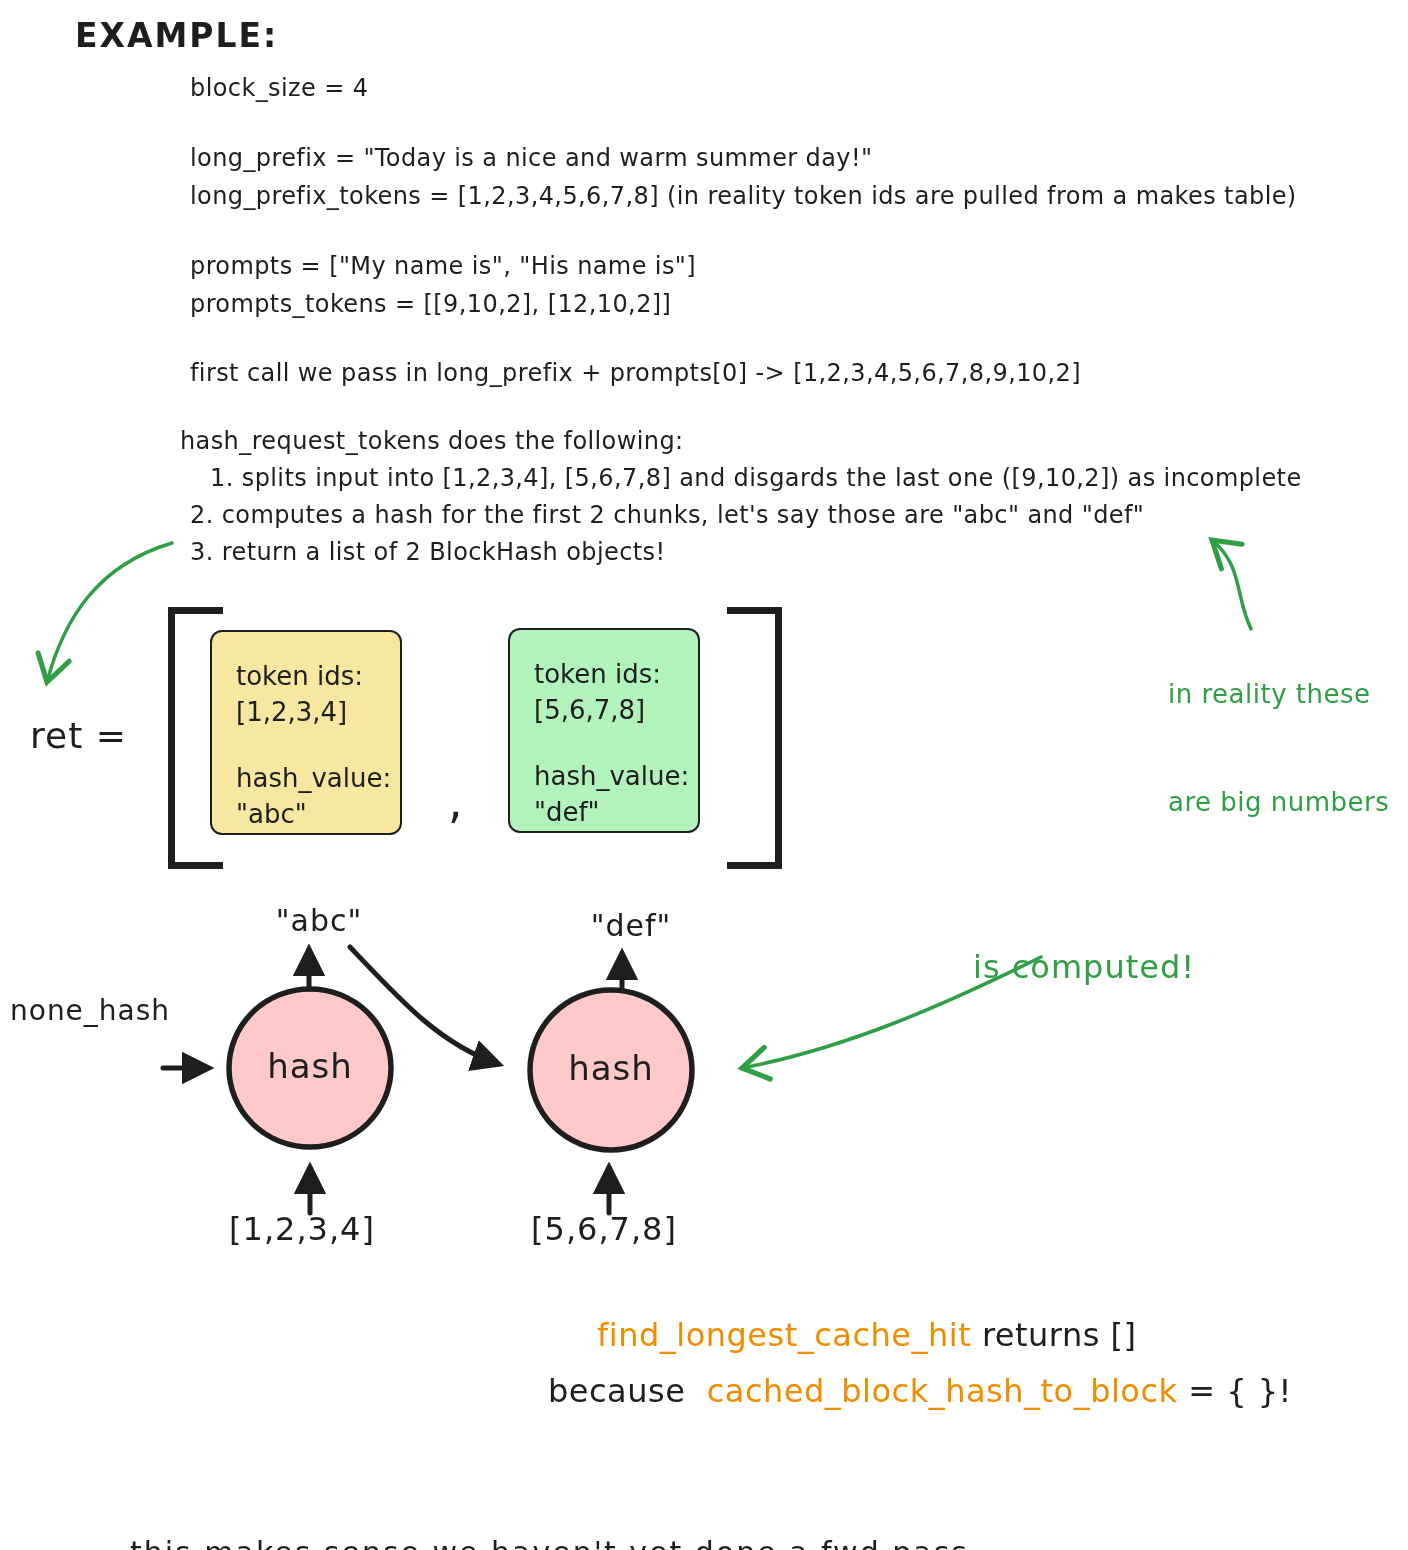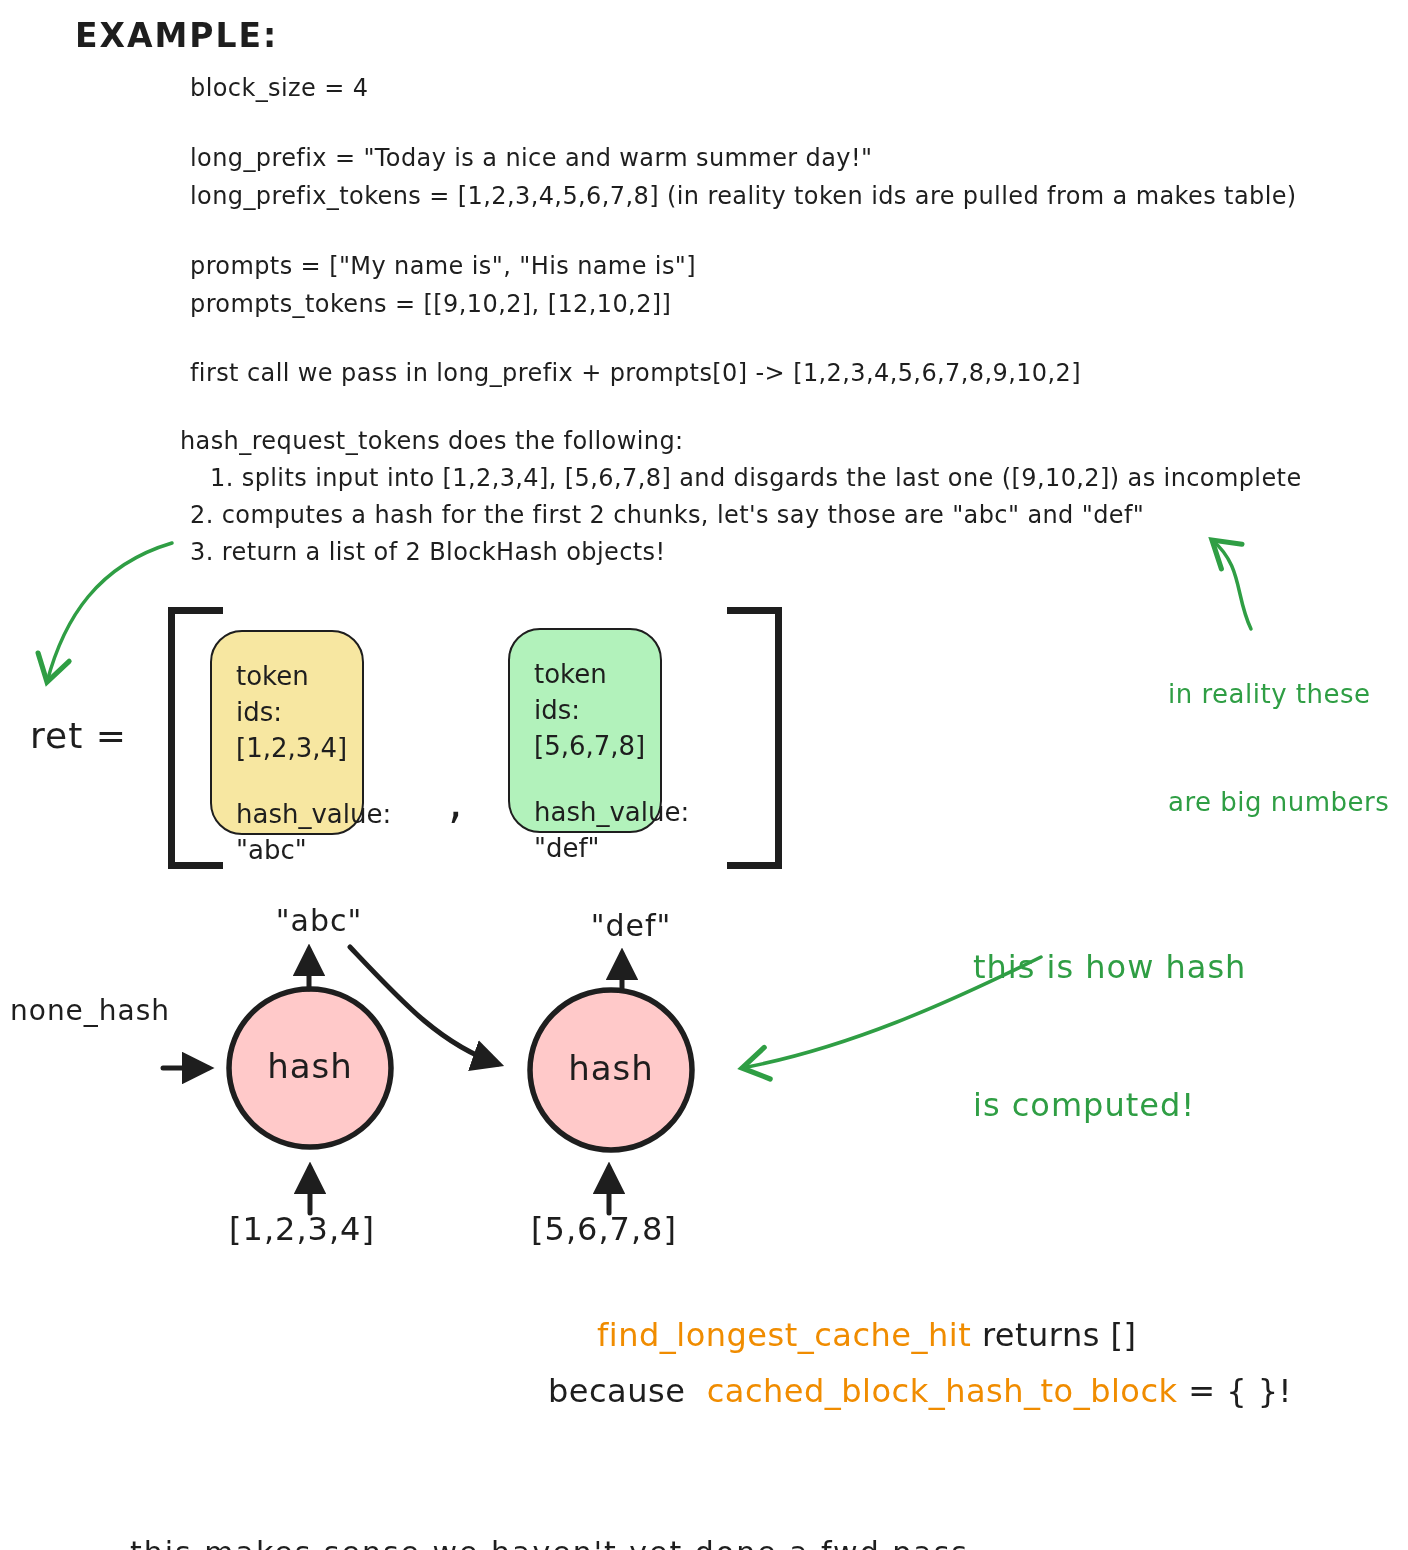--- a/index.html
+++ b/index.html
@@ -7,21 +7,21 @@
     position:relative;width:1408px;height:1550px;background:#ffffff;overflow:hidden;
     font-family:"DejaVu Sans",sans-serif;color:#1e1e1e;
   }
   .abs{position:absolute;white-space:pre-wrap;}
   .title{font-size:33px;font-weight:bold;letter-spacing:2px;}
   .code{font-size:24px;letter-spacing:.4px;line-height:37px;}
   .ret-label{font-size:36px;letter-spacing:1px;}
   .bracket{position:absolute;width:48px;height:248px;border:7px solid #1e1e1e;}
   .bracket.left{border-right:none;}
   .bracket.right{border-left:none;}
-  .card{position:absolute;width:154px;height:205px;border:2.5px solid #1e1e1e;border-radius:32px;
+  .card{position:absolute;width:192px;height:205px;border:2.5px solid #1e1e1e;border-radius:12px;
         padding:26px 0 4px 24px;box-sizing:border-box;font-size:26px;line-height:36px;}
   .card-yellow{background:#f7e7a1;}
   .card-green{background:#b2f2bb;}
   .card .gap{height:30px;}
   .comma{font-size:46px;}
   .green-note{color:#2f9e44;}
   .note-small{font-size:26px;line-height:36px;letter-spacing:.5px;}
   .note-big{font-size:32px;line-height:46px;letter-spacing:1px;}
   .diagram-label{font-size:30px;letter-spacing:1px;}
   .node-label{font-size:34px;letter-spacing:1px;}
@@ -73,21 +73,20 @@
     <div>hash_value:</div>
     <div>"def"</div>
   </div>
 
   <div class="abs green-note note-small" style="left:1168px;top:604px;">
     <div>in reality these</div>
     <div>are big numbers</div>
   </div>
 
   <div class="abs green-note note-big" style="left:973px;top:852px;">
-    <div>this is how hash</div>
     <div>is computed!</div>
   </div>
 
   <svg class="overlay" width="1408" height="1550" viewBox="0 0 1408 1550">
     <defs>
       <marker id="mBlack" viewBox="0 0 10 10" refX="8" refY="5" markerWidth="6.5" markerHeight="6.5" orient="auto-start-reverse">
         <path d="M0,0 L10,5 L0,10 z" fill="#1e1e1e"></path>
       </marker>
       <marker id="mGreen" viewBox="0 0 12 12" refX="9" refY="6" markerWidth="11" markerHeight="11" orient="auto-start-reverse">
         <path d="M1,1 L9,6 L1,11" fill="none" stroke="#2f9e44" stroke-width="1.6" stroke-linecap="round"></path>

